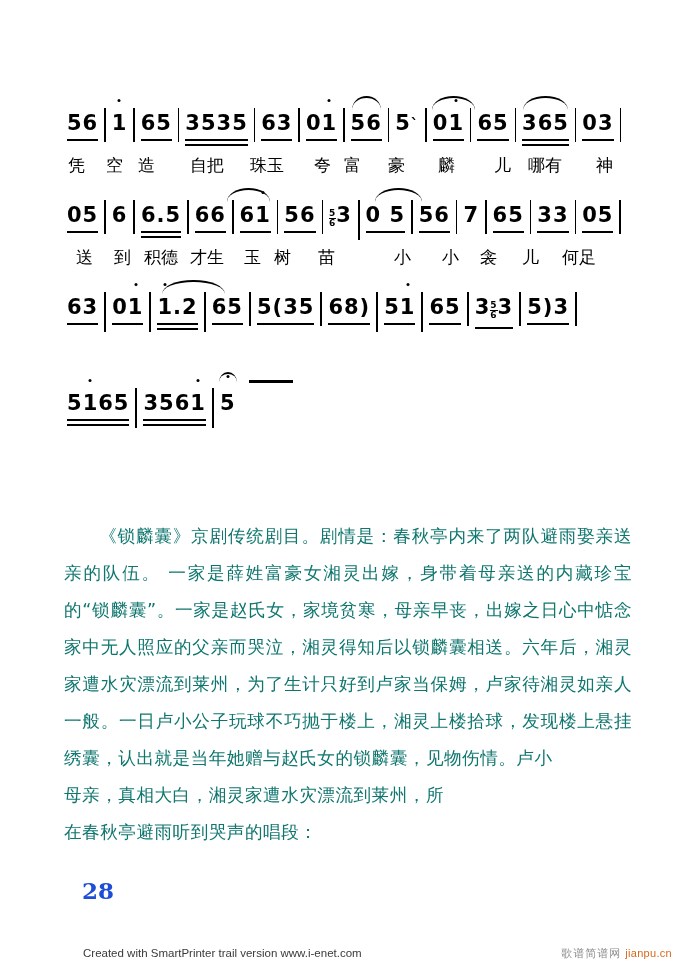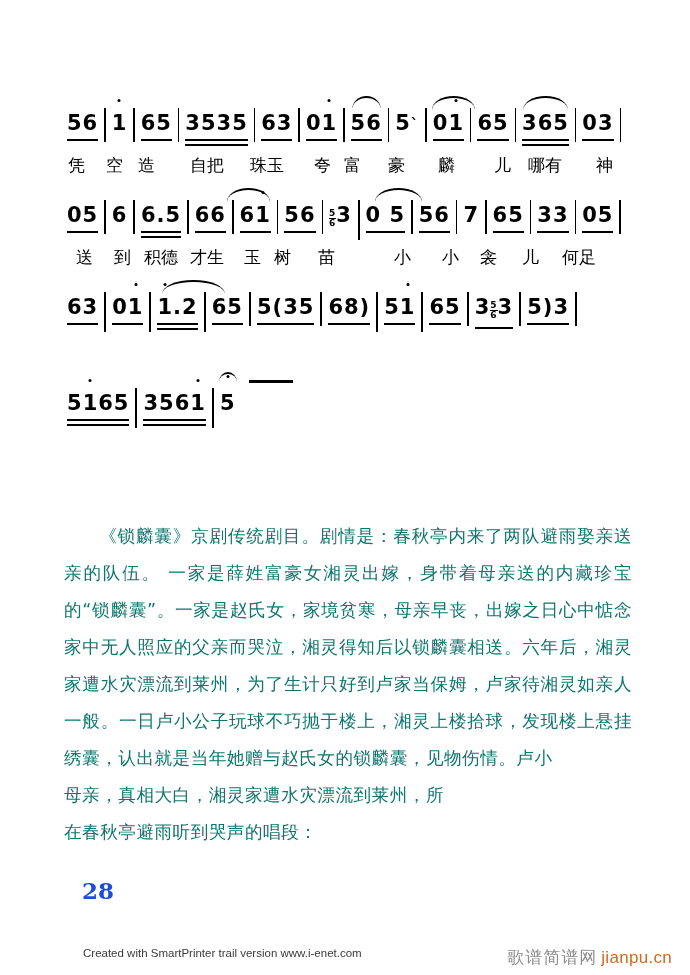--- a/index.html
+++ b/index.html
@@ -211,21 +211,21 @@
     color: #3a3a3a;
     white-space: nowrap;
     margin-left: 36px;
   }
   #watermark {
     position: absolute;
     right: 18px;
     top: 946px;
     white-space: nowrap;
     font-family: "Liberation Sans", sans-serif;
-    font-size: 17px;
+    font-size: 11px;
   }
   #watermark .wm-cn { color: #8d8d8d; letter-spacing: 1px; }
   #watermark .wm-en { color: #d4691e; margin-left: 4px; letter-spacing: 0.3px; }
 </style>
 </head>
 <body>
 
 <div id="score">
 
   <div class="score-row r1">

